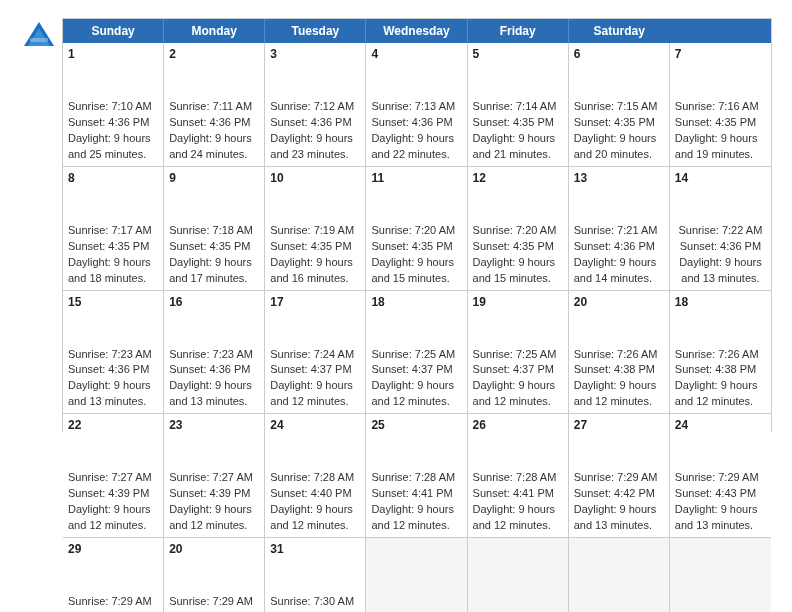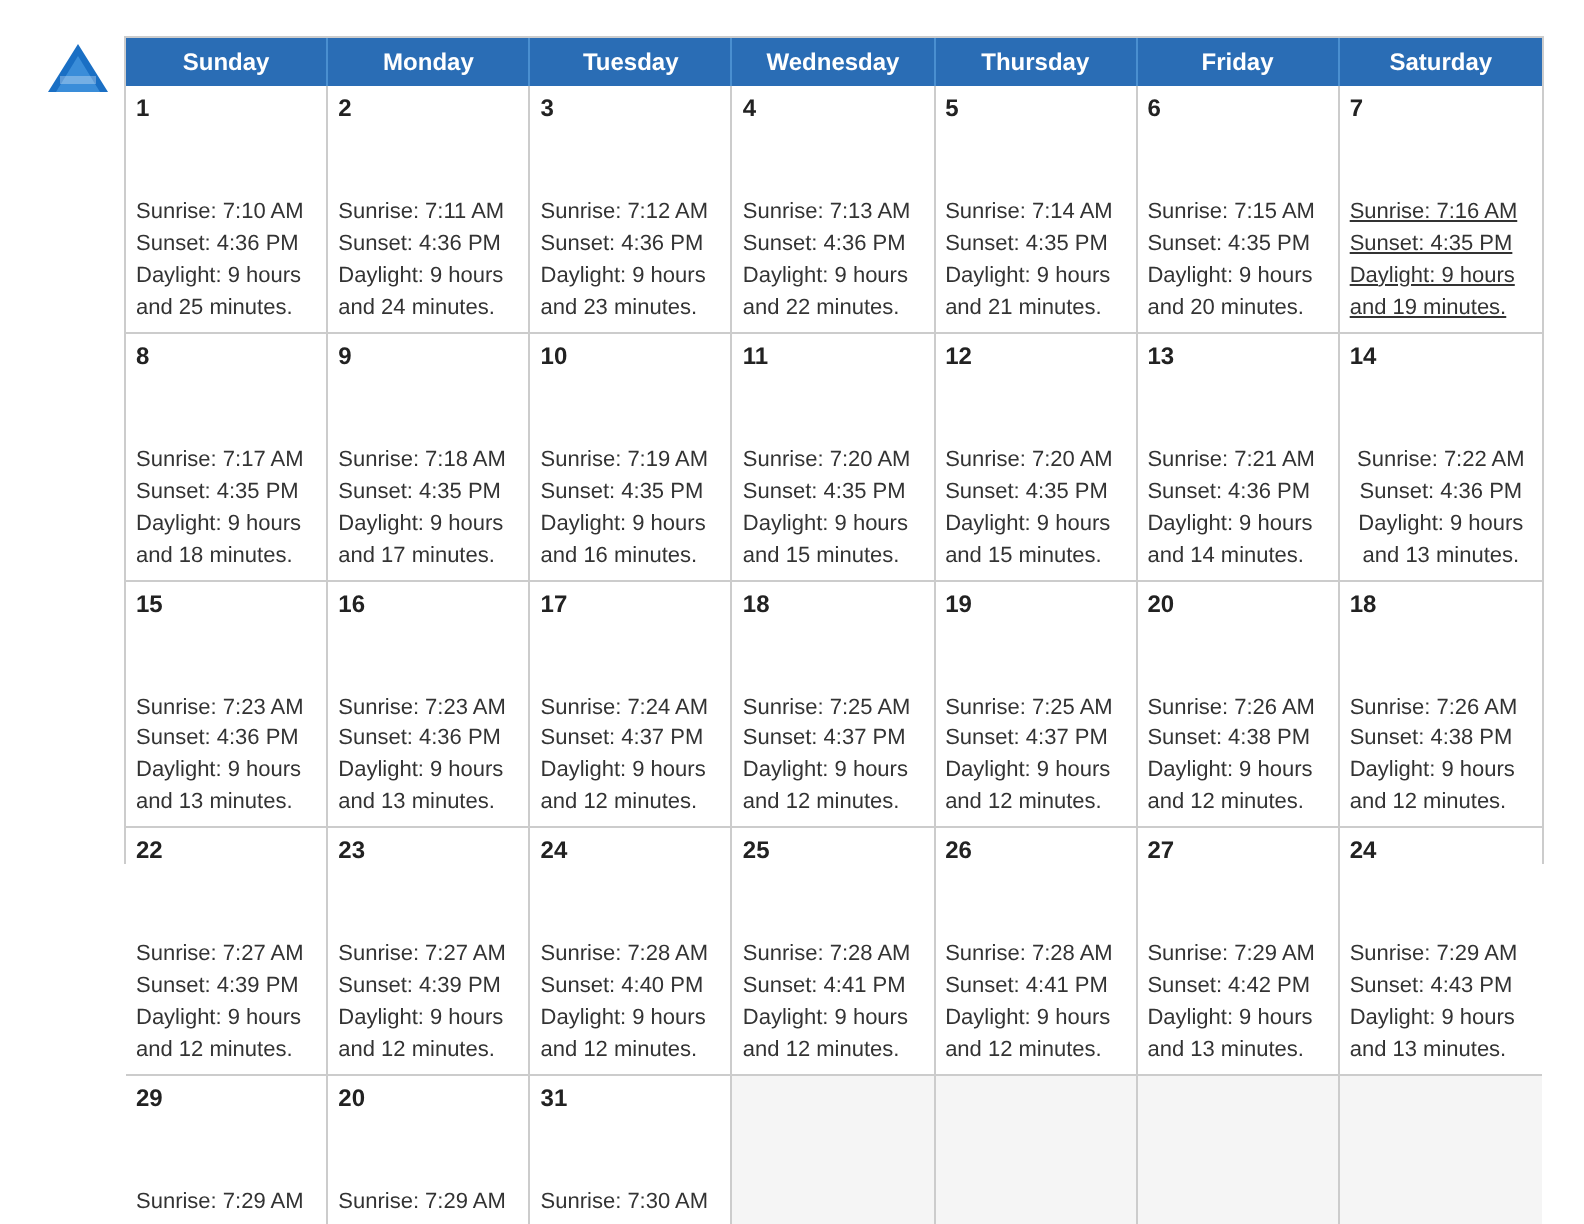--- a/index.html
+++ b/index.html
@@ -139,21 +139,20 @@
       <div class="subtitle"></div>
     </div>
   </div>
 
   <div class="calendar">
     <div class="cal-header-row">
     <div class="cal-header-cell">Sunday</div>
         <div class="cal-header-cell">Monday</div>
         <div class="cal-header-cell">Tuesday</div>
         <div class="cal-header-cell">Wednesday</div>
-        <div class="cal-header-cell">Thursday</div>
         <div class="cal-header-cell">Friday</div>
         <div class="cal-header-cell">Saturday</div>
       </div>
     <div class="cal-body">
     <div class="cal-week">
           <div class="cal-cell">
             <span class="day-num">1</span>
             <div class="cell-text" style="white-space: pre-line;">Sunrise: 7:10 AM
 Sunset: 4:36 PM
 Daylight: 9 hours
@@ -189,21 +188,21 @@
           </div>
           <div class="cal-cell">
             <span class="day-num">6</span>
             <div class="cell-text" style="white-space: pre-line;">Sunrise: 7:15 AM
 Sunset: 4:35 PM
 Daylight: 9 hours
 and 20 minutes.</div>
           </div>
           <div class="cal-cell">
             <span class="day-num">7</span>
-            <div class="cell-text" style="white-space: pre-line; text-decoration: underline;">Sunrise: 7:16 AM
+            <div class="cell-text" style="white-space: pre-line;">Sunrise: 7:16 AM
 Sunset: 4:35 PM
 Daylight: 9 hours
 and 19 minutes.</div>
           </div>
         </div>
         <div class="cal-week">
           <div class="cal-cell">
             <span class="day-num">8</span>
             <div class="cell-text" style="white-space: pre-line;">Sunrise: 7:17 AM
 Sunset: 4:35 PM

